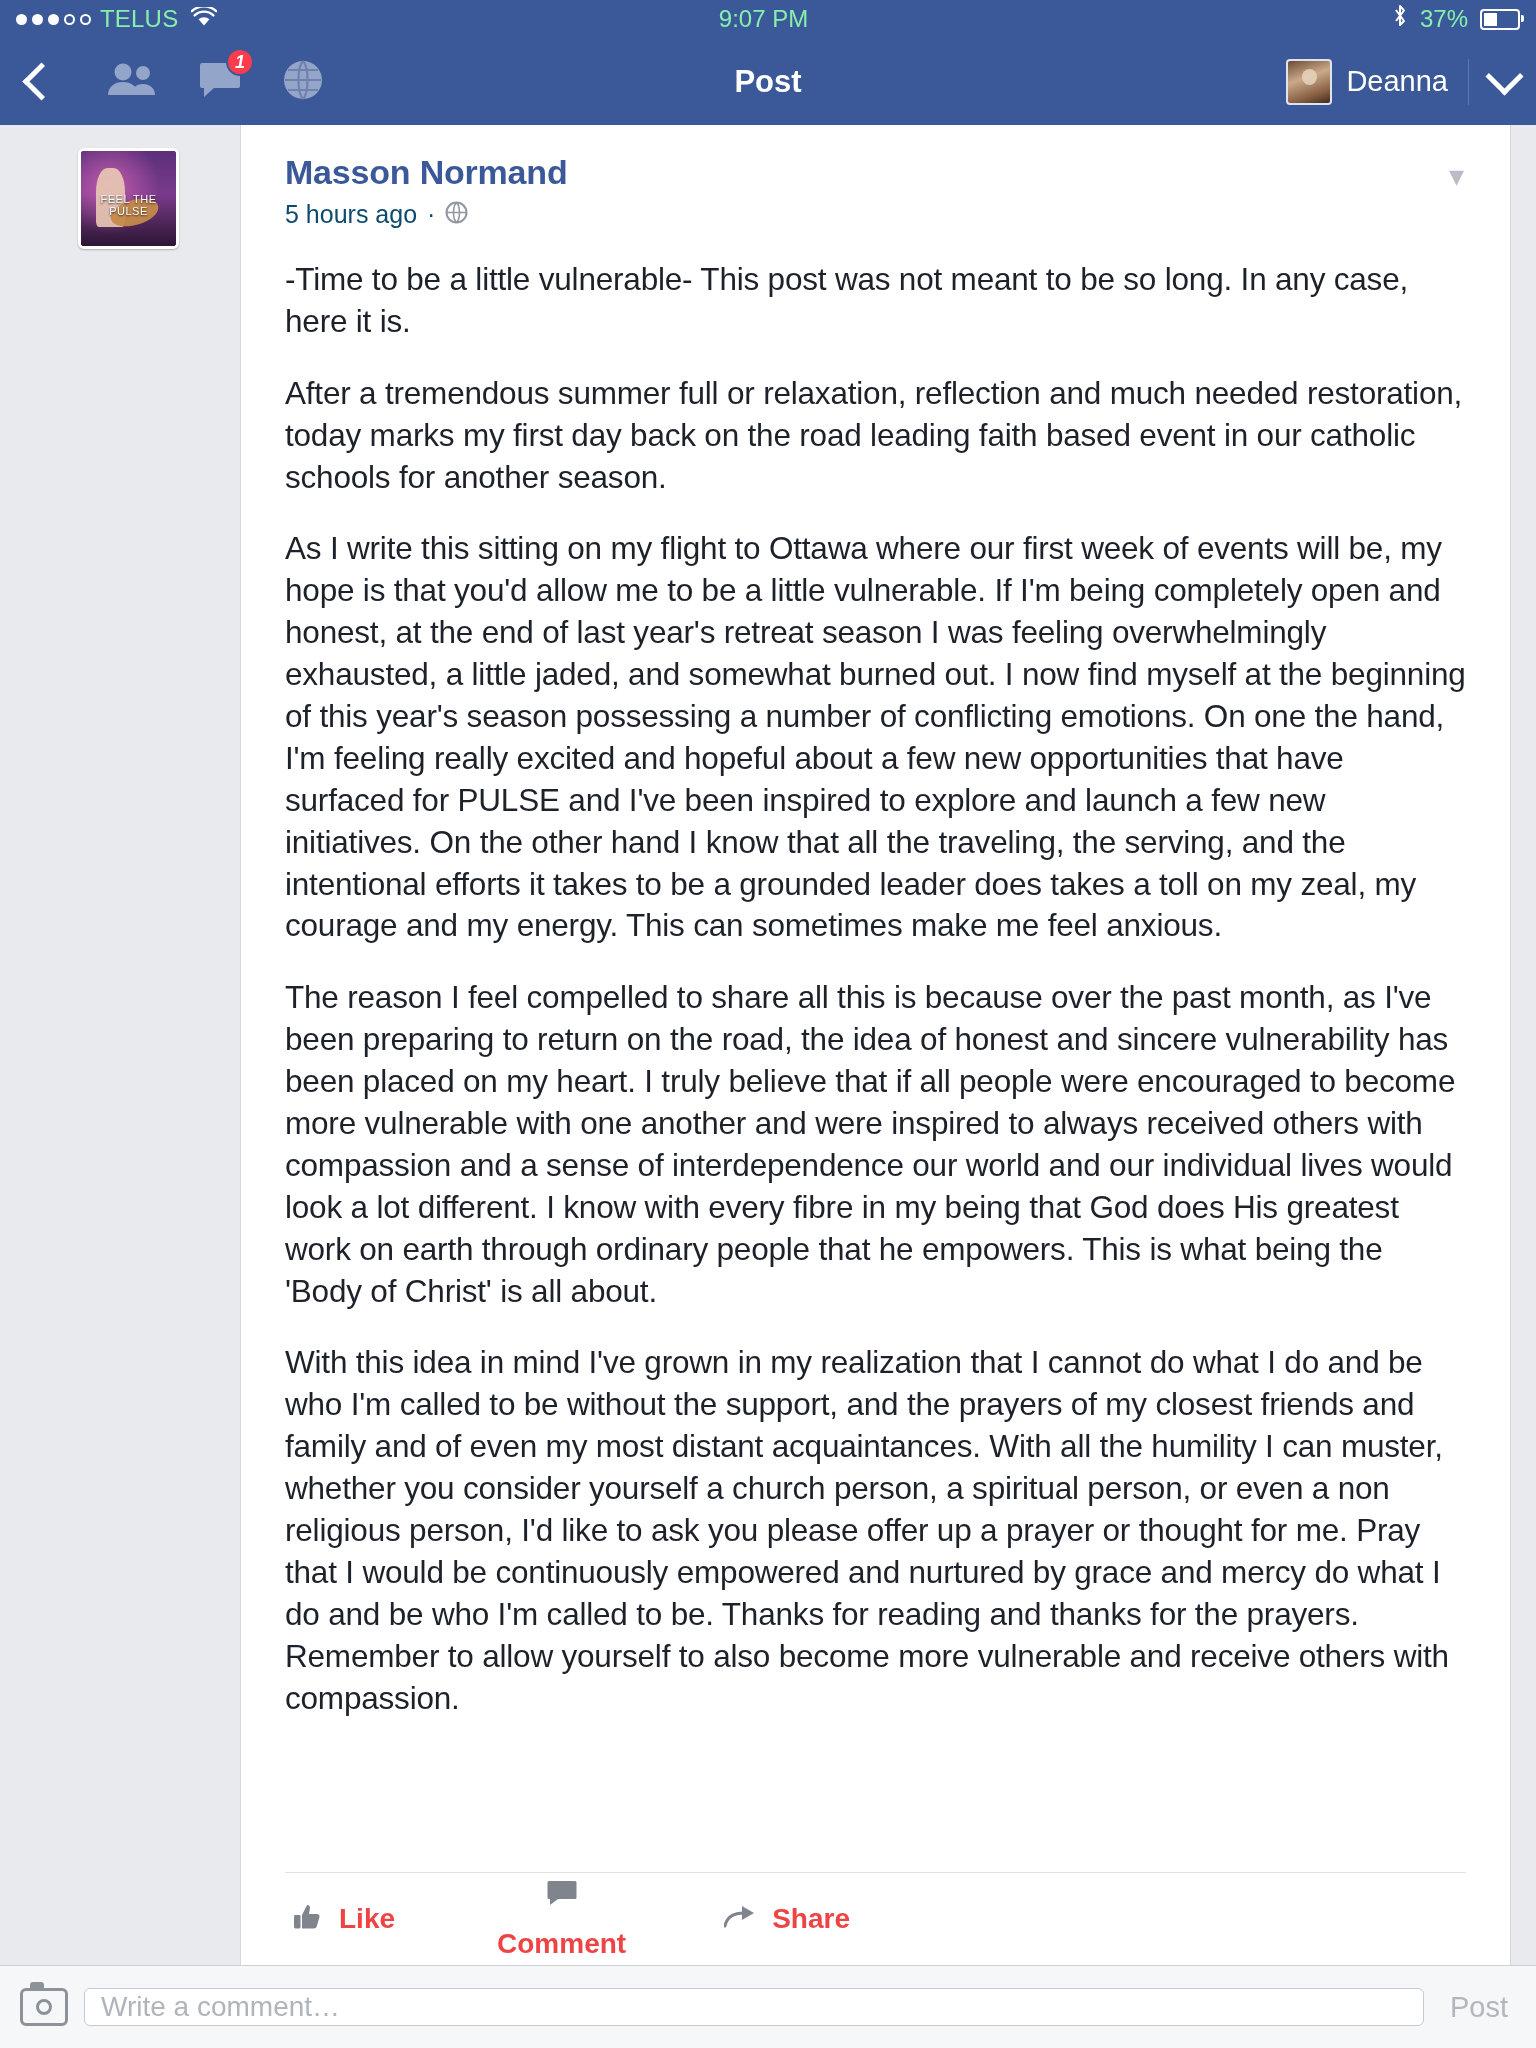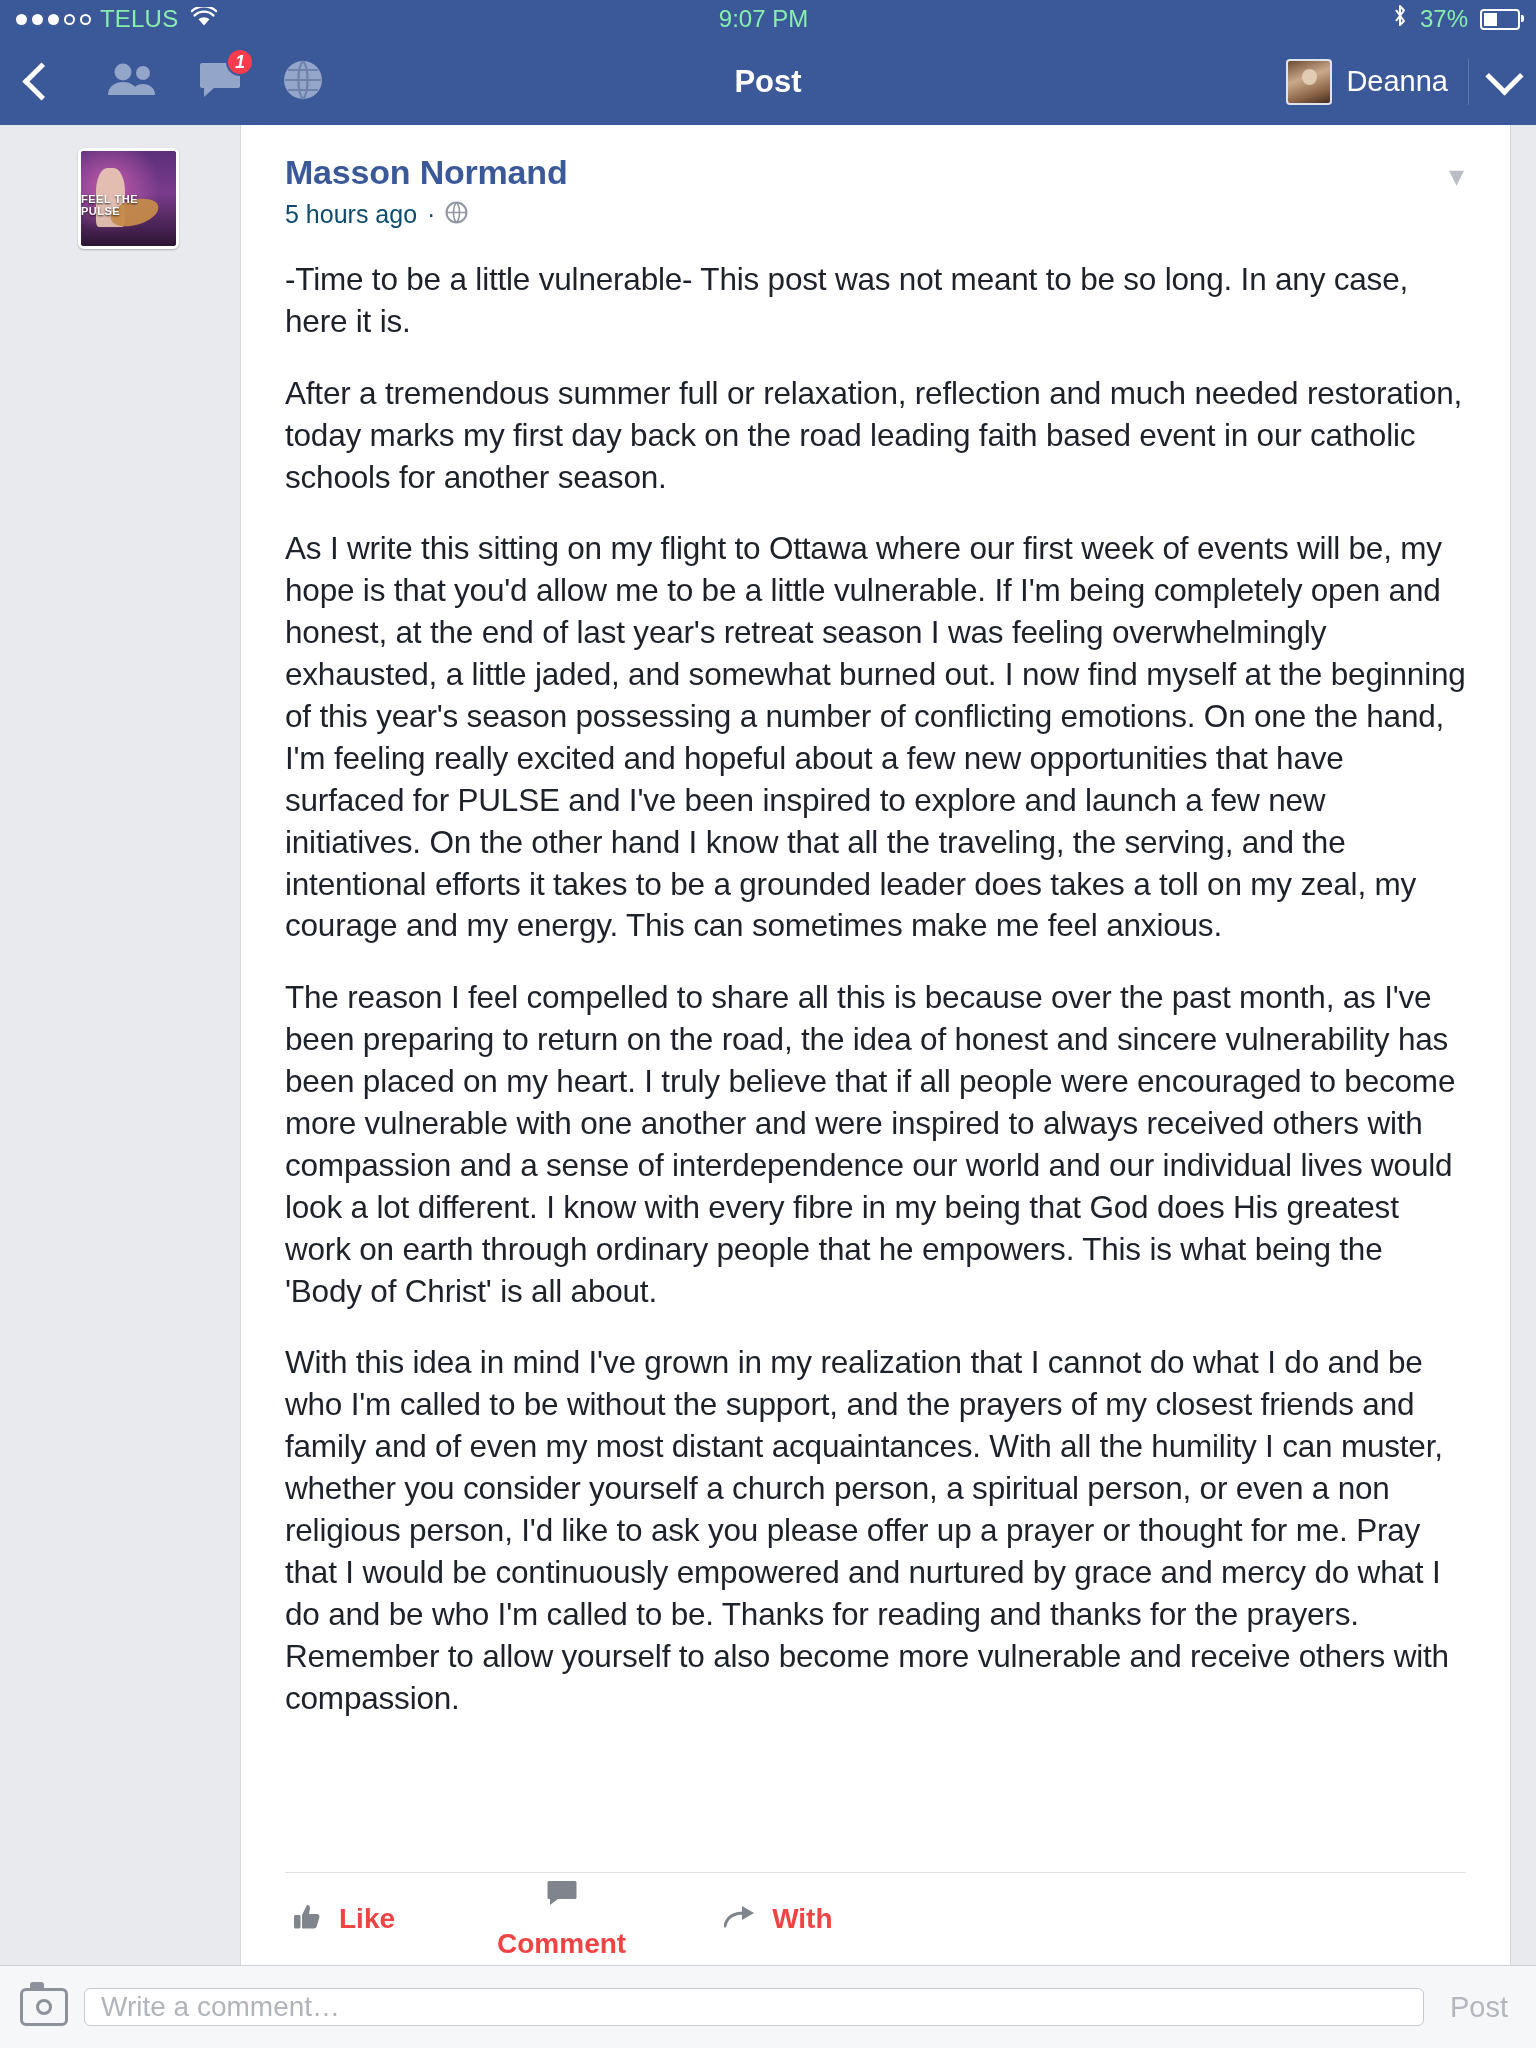--- a/index.html
+++ b/index.html
@@ -249,23 +249,24 @@
     height: 26%;
     background: #c48a4a;
     border-radius: 50%;
     transform: rotate(-16deg);
     opacity: .95;
   }
   .thumb-label {
     position: absolute;
     left: 0; right: 0;
     top: 44%;
+    text-align: center;
     color: #ffffff;
     font-size: 11px;
-    font-weight: bold;
+    font-weight: normal;
     letter-spacing: .5px;
     text-shadow: 0 1px 2px rgba(0,0,0,.8);
   }
 
   .card {
     position: absolute;
     left: 240px;
     right: 25px;
     top: 0;
     bottom: 0;
@@ -524,21 +525,21 @@
         </span>
         <span>Comment</span>
       </div>
       <div class="action share">
         <span class="act-icon">
           <svg width="32" height="26" viewBox="0 0 32 26" aria-hidden="true">
             <path d="M1 22c2-10 10-13 19-13" stroke="#7f848d" stroke-width="3" fill="none" stroke-linecap="round"></path>
             <path d="M18 2 L30 9 L18 16 Z" fill="#7f848d"></path>
           </svg>
         </span>
-        <span>With</span>
+        <span>Share</span>
       </div>
     </div>
 
   </div>
 </div>
 
 <div class="comment-bar">
   <span class="camera-icon"></span>
   <input class="comment-input" type="text" placeholder="Write a comment…" style="">
   <span class="post-btn">Post</span>

